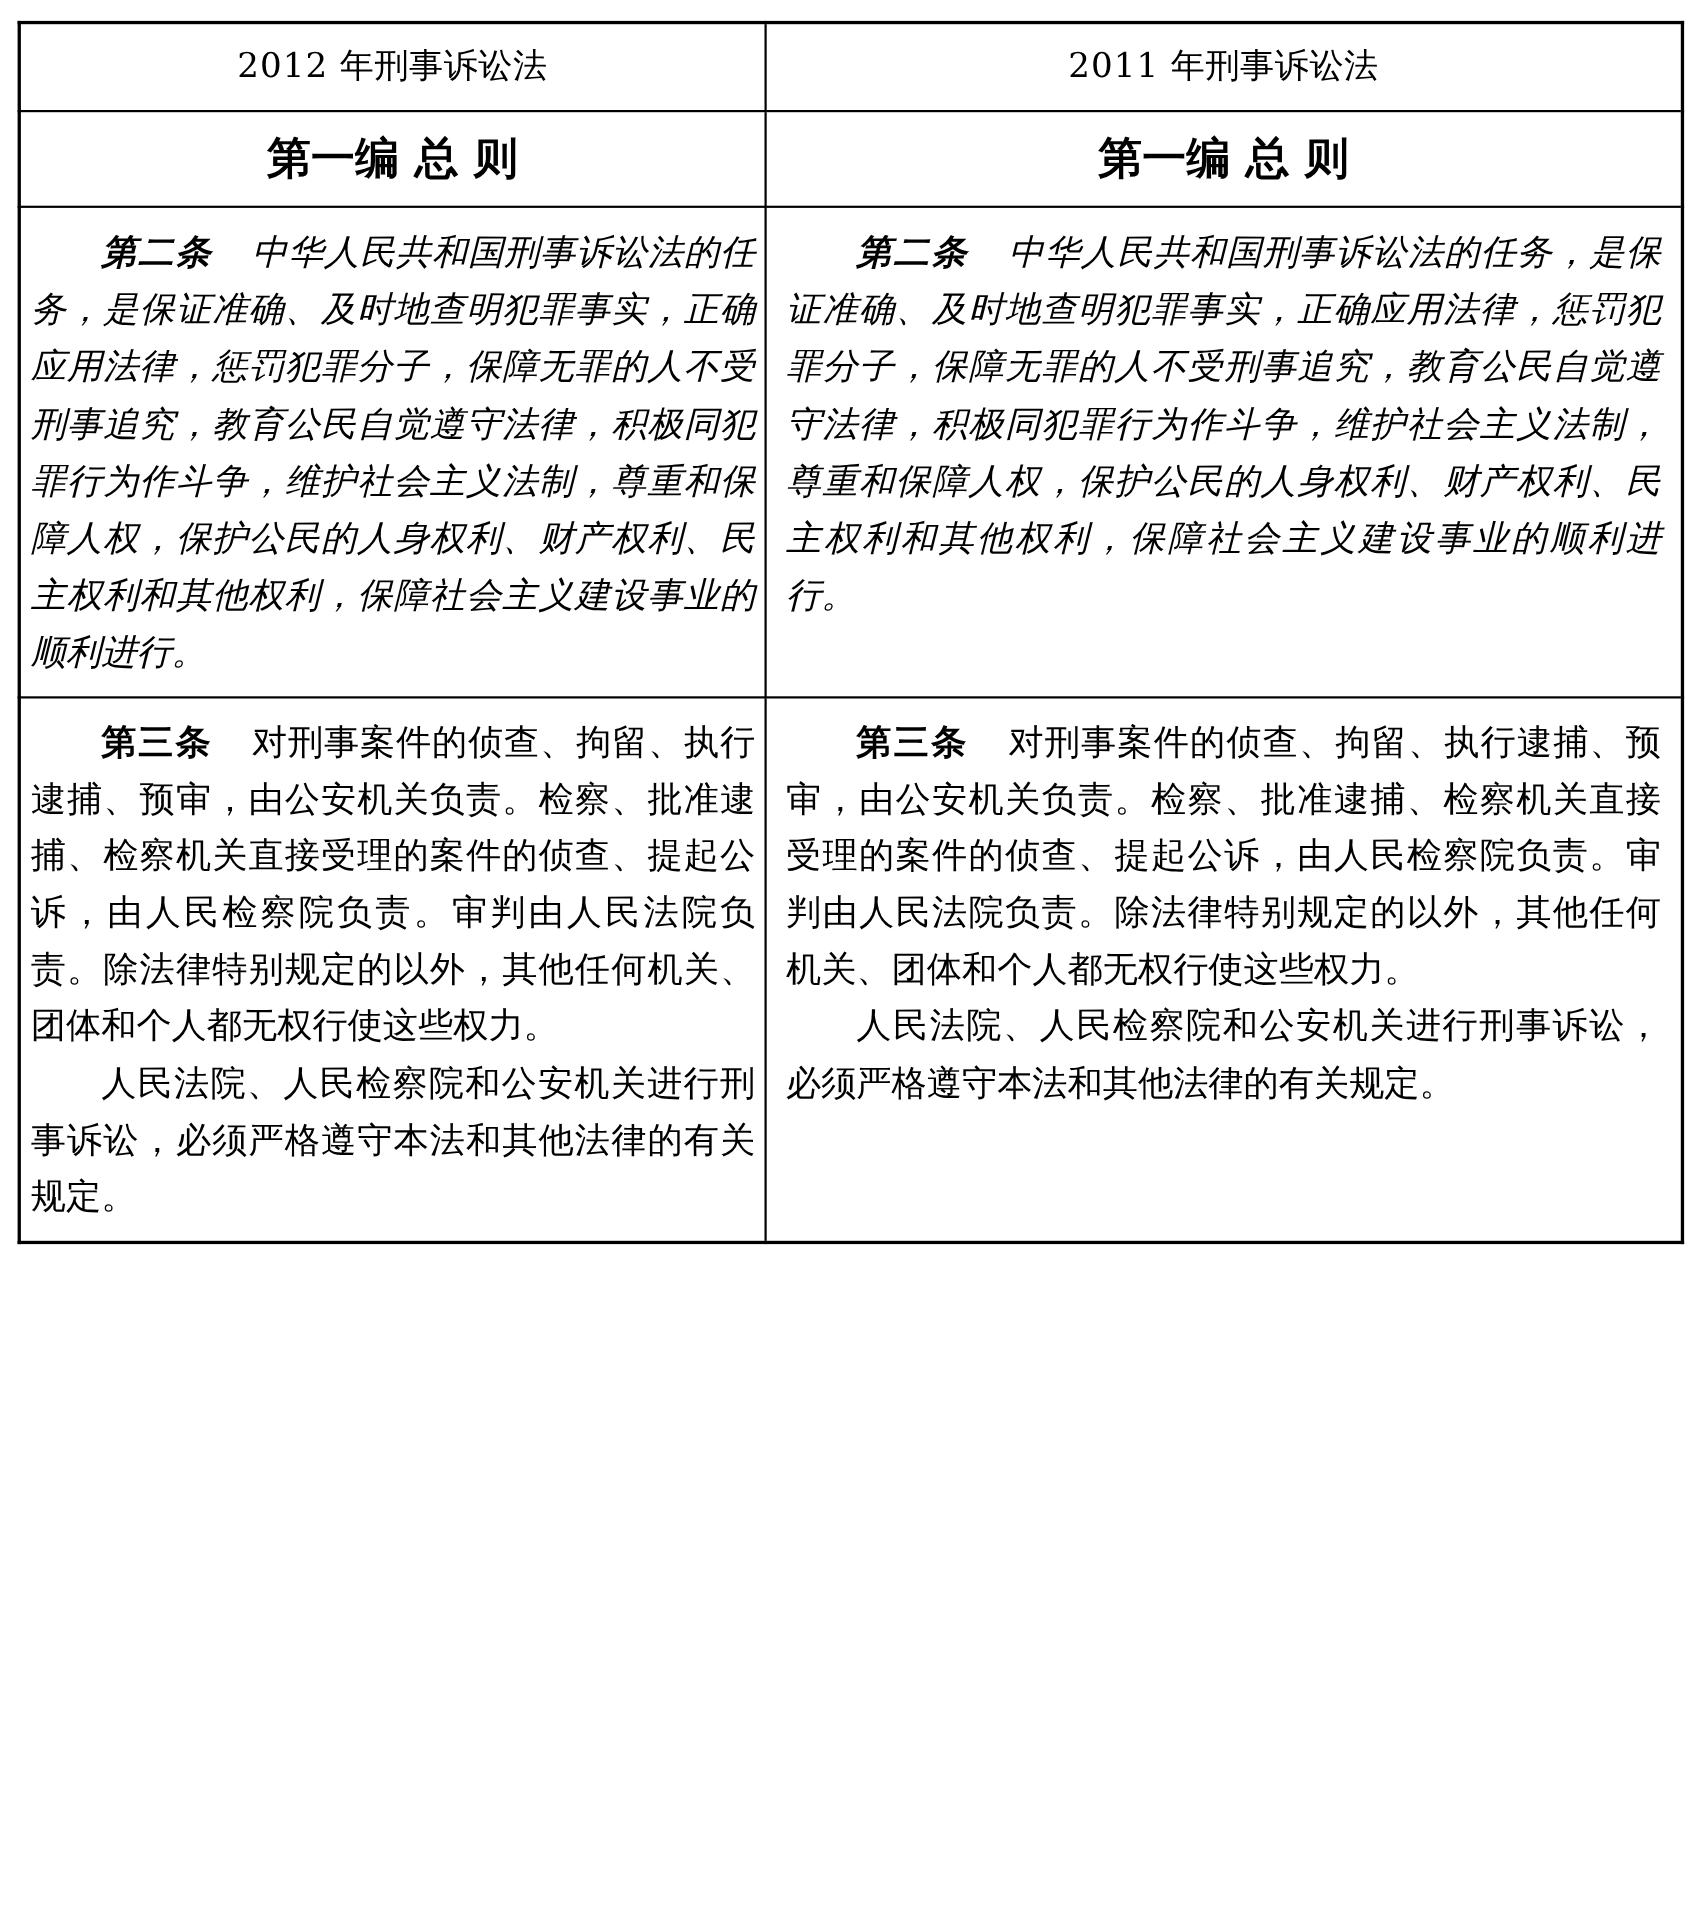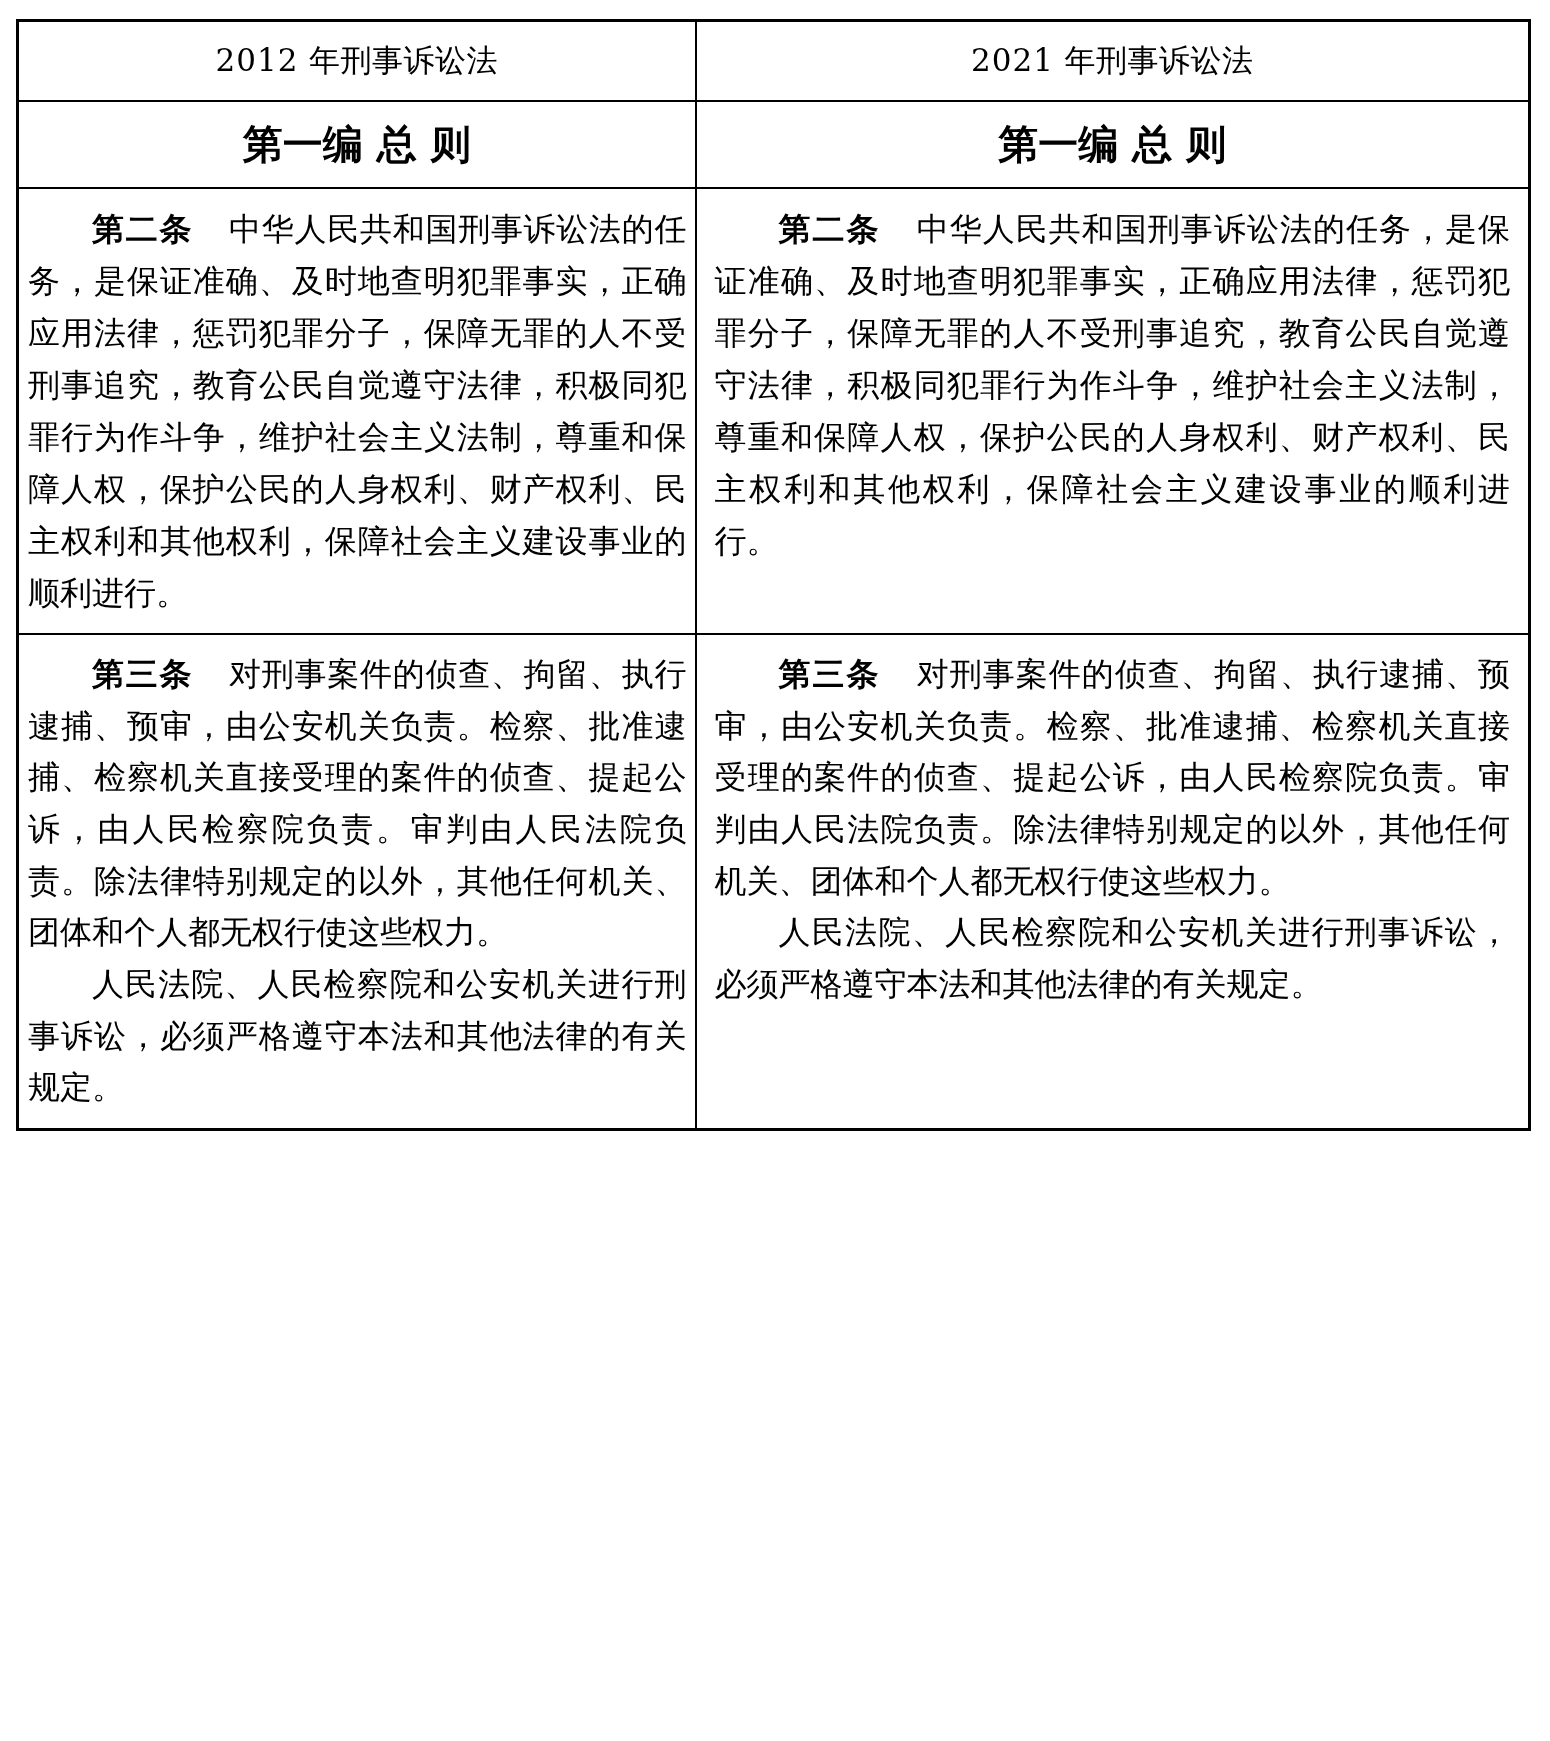--- a/index.html
+++ b/index.html
@@ -100,38 +100,38 @@
 
   .art-no {
     font-weight: bold;
     font-family: "DejaVu Sans", "Liberation Sans", sans-serif;
     letter-spacing: 1px;
   }
   .art-gap { display: inline-block; width: 1.1em; }
 
   
   .row-a1 .para { line-height: 1.60; }
-  .row-a2 .para { line-height: 1.625; }
+  .row-a2 .para { line-height: 1.625; font-style: italic; }
   .row-a3 .para { line-height: 1.615; }
 </style>
 </head>
 <body>
 
 <div class="page">
 
   <table class="compare-table">
     <colgroup>
       <col class="col-left">
       <col class="col-right">
     </colgroup>
     <tbody>
 
       <tr>
         <td class="hdr-law"><span class="year">2012</span> <span>年刑事诉讼法</span></td>
-        <td class="hdr-law"><span class="year">2021</span> <span>年刑事诉讼法</span></td>
+        <td class="hdr-law"><span class="year">2011</span> <span>年刑事诉讼法</span></td>
       </tr>
 
       <tr>
         <td class="hdr-part">第一编  总    则</td>
         <td class="hdr-part">第一编  总    则</td>
       </tr>
 
 
 
       <tr class="row-a2">

